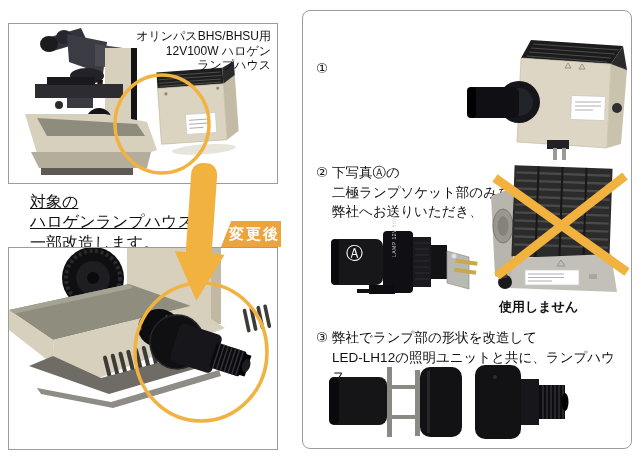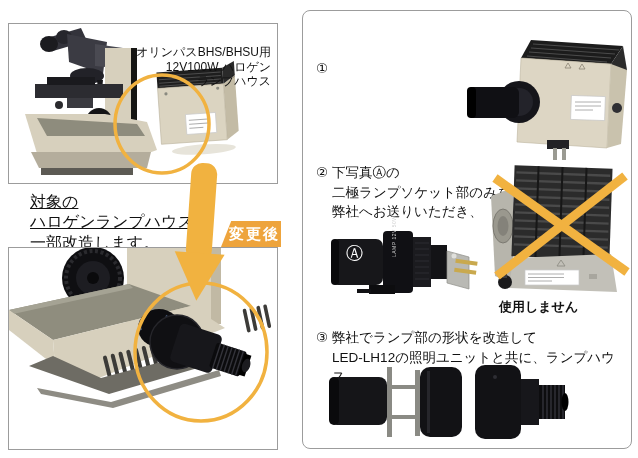--- a/index.html
+++ b/index.html
@@ -12,21 +12,21 @@
   .ml{white-space:pre-line;}
 
   
   .photo-frame{
     border:1px solid var(--frame-border,#9c9c9c);
     background:#fff;box-sizing:border-box;overflow:hidden;
   }
   #photo-before{left:8px;top:23px;width:270px;height:161px;}
   #photo-after{left:8px;top:247px;width:270px;height:203px;}
   #photo1-caption{
-    right:6px;top:21px;text-align:right;font-size:12px;line-height:1.22;
+    right:6px;top:5px;text-align:right;font-size:12px;line-height:1.22;
     color:#111;letter-spacing:0;
   }
   #note{left:30px;top:192px;font-size:16px;line-height:1.28;text-decoration:underline;}
   #down-arrow{left:170px;top:161px;width:62px;height:146px;transform:rotate(4deg);z-index:5;}
   #after-badge{
     left:221px;top:221px;width:60px;height:26px;z-index:6;
     background:var(--badge,#eea43c);
     clip-path:polygon(17% 0,100% 0,100% 100%,0 100%);
     color:#fff;font-size:15px;font-weight:600;letter-spacing:2px;
     line-height:26px;text-align:left;padding-left:8px;box-sizing:border-box;

